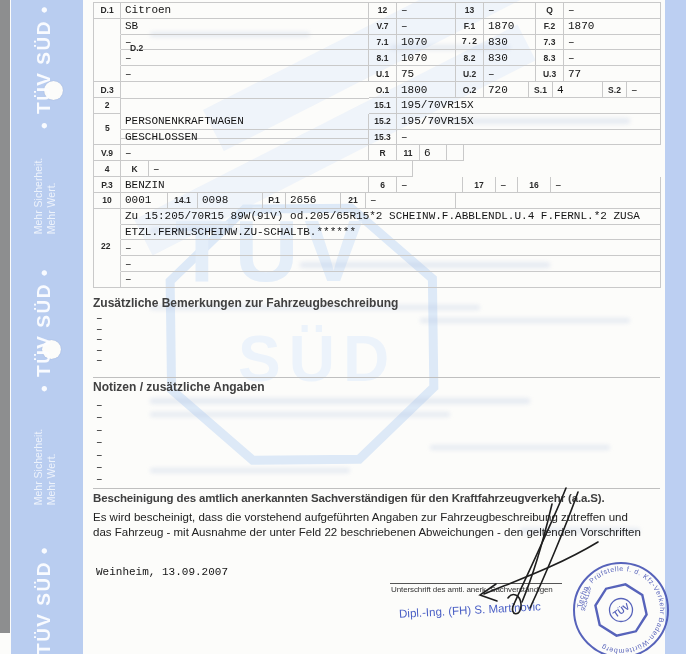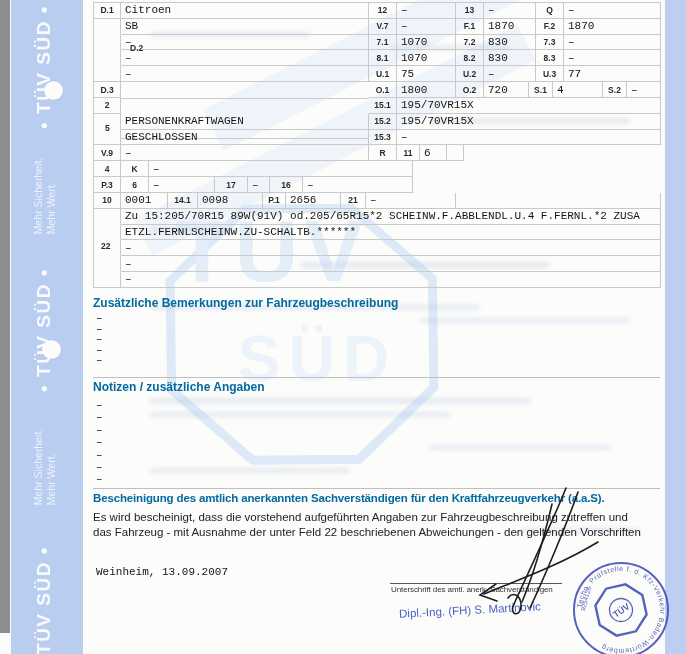--- a/index.html
+++ b/index.html
@@ -27,21 +27,21 @@
   .vtable{position:absolute;left:93px;top:2px;width:567px;z-index:2;
       border-top:1px solid #c9c9c9;border-left:1px solid #c9c9c9;}
   .t-row{display:flex;height:15.83px;}
   .cell{box-sizing:border-box;border-right:1px solid #c9c9c9;border-bottom:1px solid #c9c9c9;
       overflow:hidden;display:flex;align-items:center;background:transparent;}
   .cell.lbl{justify-content:center;font:bold 8.5px "Liberation Sans",sans-serif;color:#2a2a2a;}
   .cell.val{padding-left:4px;font:11px "Liberation Mono",monospace;color:#141414;white-space:pre;}
   .cell.nb{border-bottom-color:transparent;}
   .span-lbl{position:absolute;font:bold 8.5px "Liberation Sans",sans-serif;color:#2a2a2a;z-index:3;}
   
-  .sec-title{position:absolute;left:93px;font:bold 12px "Liberation Sans",sans-serif;color:#0369a1;z-index:2;white-space:nowrap;}
+  .sec-title{position:absolute;left:93px;font:bold 12px "Liberation Sans",sans-serif;color:#404040;z-index:2;white-space:nowrap;}
   .dashes{position:absolute;left:96px;font:11px "Liberation Mono",monospace;color:#141414;z-index:2;}
   #remarksDashes{top:313px;line-height:10.6px;}
   #notesDashes{top:399px;line-height:12.4px;}
   .hline{position:absolute;left:93px;width:567px;border-top:1px solid #bfbfbf;z-index:2;}
   .cert-body{position:absolute;left:93px;top:510px;width:556px;font:11.5px "Liberation Sans",sans-serif;
       color:#222;line-height:14.8px;z-index:2;}
   .place-date{position:absolute;left:96px;top:566px;font:11px "Liberation Mono",monospace;color:#141414;z-index:2;}
   .sig-line{position:absolute;left:390px;top:583px;width:172px;border-top:1px solid #555;z-index:2;}
   .sig-caption{position:absolute;left:391px;top:585px;font:8px "Liberation Sans",sans-serif;
       color:#333;letter-spacing:-.1px;z-index:2;white-space:nowrap;}
@@ -115,21 +115,21 @@
         <div class="cell lbl" style="width: 28px;">F.1</div>
         <div class="cell val" style="width: 52px;">1870</div>
         <div class="cell lbl" style="width: 28px;">F.2</div>
         <div class="cell val" style="width: 97px;">1870</div>
       </div>
       <div class="t-row">
         <div class="cell lbl nb" style="width: 27px;"></div>
         <div class="cell val" style="width: 248px;">–</div>
         <div class="cell lbl" style="width: 28px; text-align: center;">7.1</div>
         <div class="cell val" style="width: 59px;">1070</div>
-        <div class="cell lbl" style="width: 28px;">7.2</div>
+        <div class="cell lbl" style="width: 28px; font-family: Liberation Mono, monospace;">7.2</div>
         <div class="cell val" style="width: 52px;">830</div>
         <div class="cell lbl" style="width: 28px;">7.3</div>
         <div class="cell val" style="width: 97px;">–</div>
       </div>
       <div class="t-row">
         <div class="cell lbl nb" style="width: 27px;"></div>
         <div class="cell val" style="width: 248px;">–</div>
         <div class="cell lbl" style="width: 28px;">8.1</div>
         <div class="cell val" style="width: 59px;">1070</div>
         <div class="cell lbl" style="width: 28px;">8.2</div>
@@ -185,20 +185,21 @@
         <div class="cell val" style="width: 27px;">6</div>
         <div class="cell val" style="width: 17px;"></div>
       </div>
       <div class="t-row">
         <div class="cell lbl" style="width: 27px;">4</div>
         <div class="cell lbl" style="width: 28px;">K</div>
         <div class="cell val" style="width: 264px;">–</div>
       </div>
       <div class="t-row">
         <div class="cell lbl" style="width: 27px;">P.3</div>
+        <div class="cell val" style="width: 248px;">BENZIN</div>
         <div class="cell lbl" style="width: 28px;">6</div>
         <div class="cell val" style="width: 66px;">–</div>
         <div class="cell lbl" style="width: 33px;">17</div>
         <div class="cell val" style="width: 22px;">–</div>
         <div class="cell lbl" style="width: 33px;">16</div>
         <div class="cell val" style="width: 110px;">–</div>
       </div>
       <div class="t-row">
         <div class="cell lbl" style="width: 27px;">10</div>
         <div class="cell val" style="width: 47px;">0001</div>

